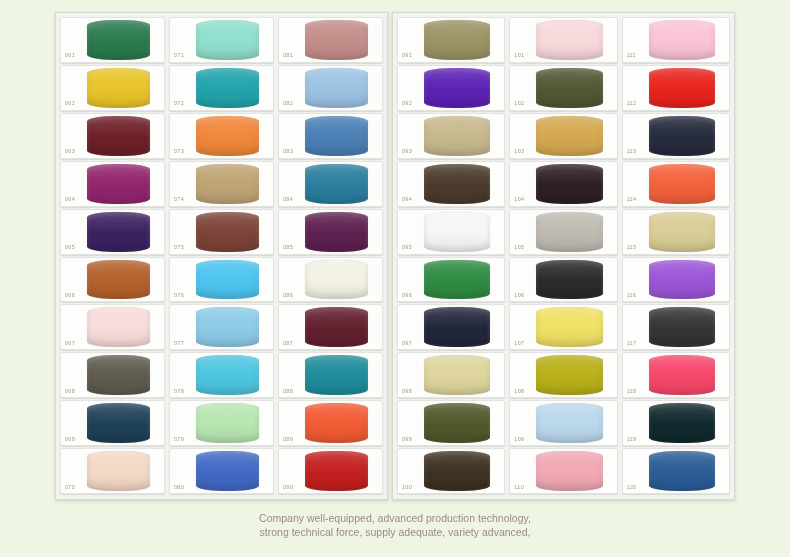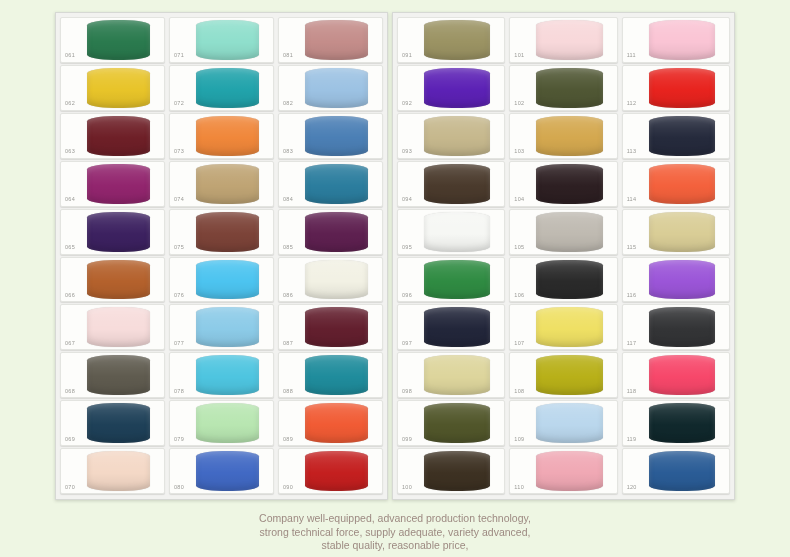--- a/index.html
+++ b/index.html
@@ -376,16 +376,15 @@
         <div class="swatch" title="denim blue" style="background: rgb(253, 253, 251);">
           <div class="chip" style="background: rgb(42, 92, 150);"></div>
           <span class="swatch-code" style="color: rgb(154, 154, 150);">120</span>
         </div>
       </div>
   </div>
 
   <div id="caption" style="color: rgb(157, 138, 130);">
     <div>Company well-equipped, advanced production technology,</div>
     <div>strong technical force, supply adequate, variety advanced,</div>
-    <div>stable quality, reasonable price,</div>
   </div>
 
 </div>
 
 </body></html>

